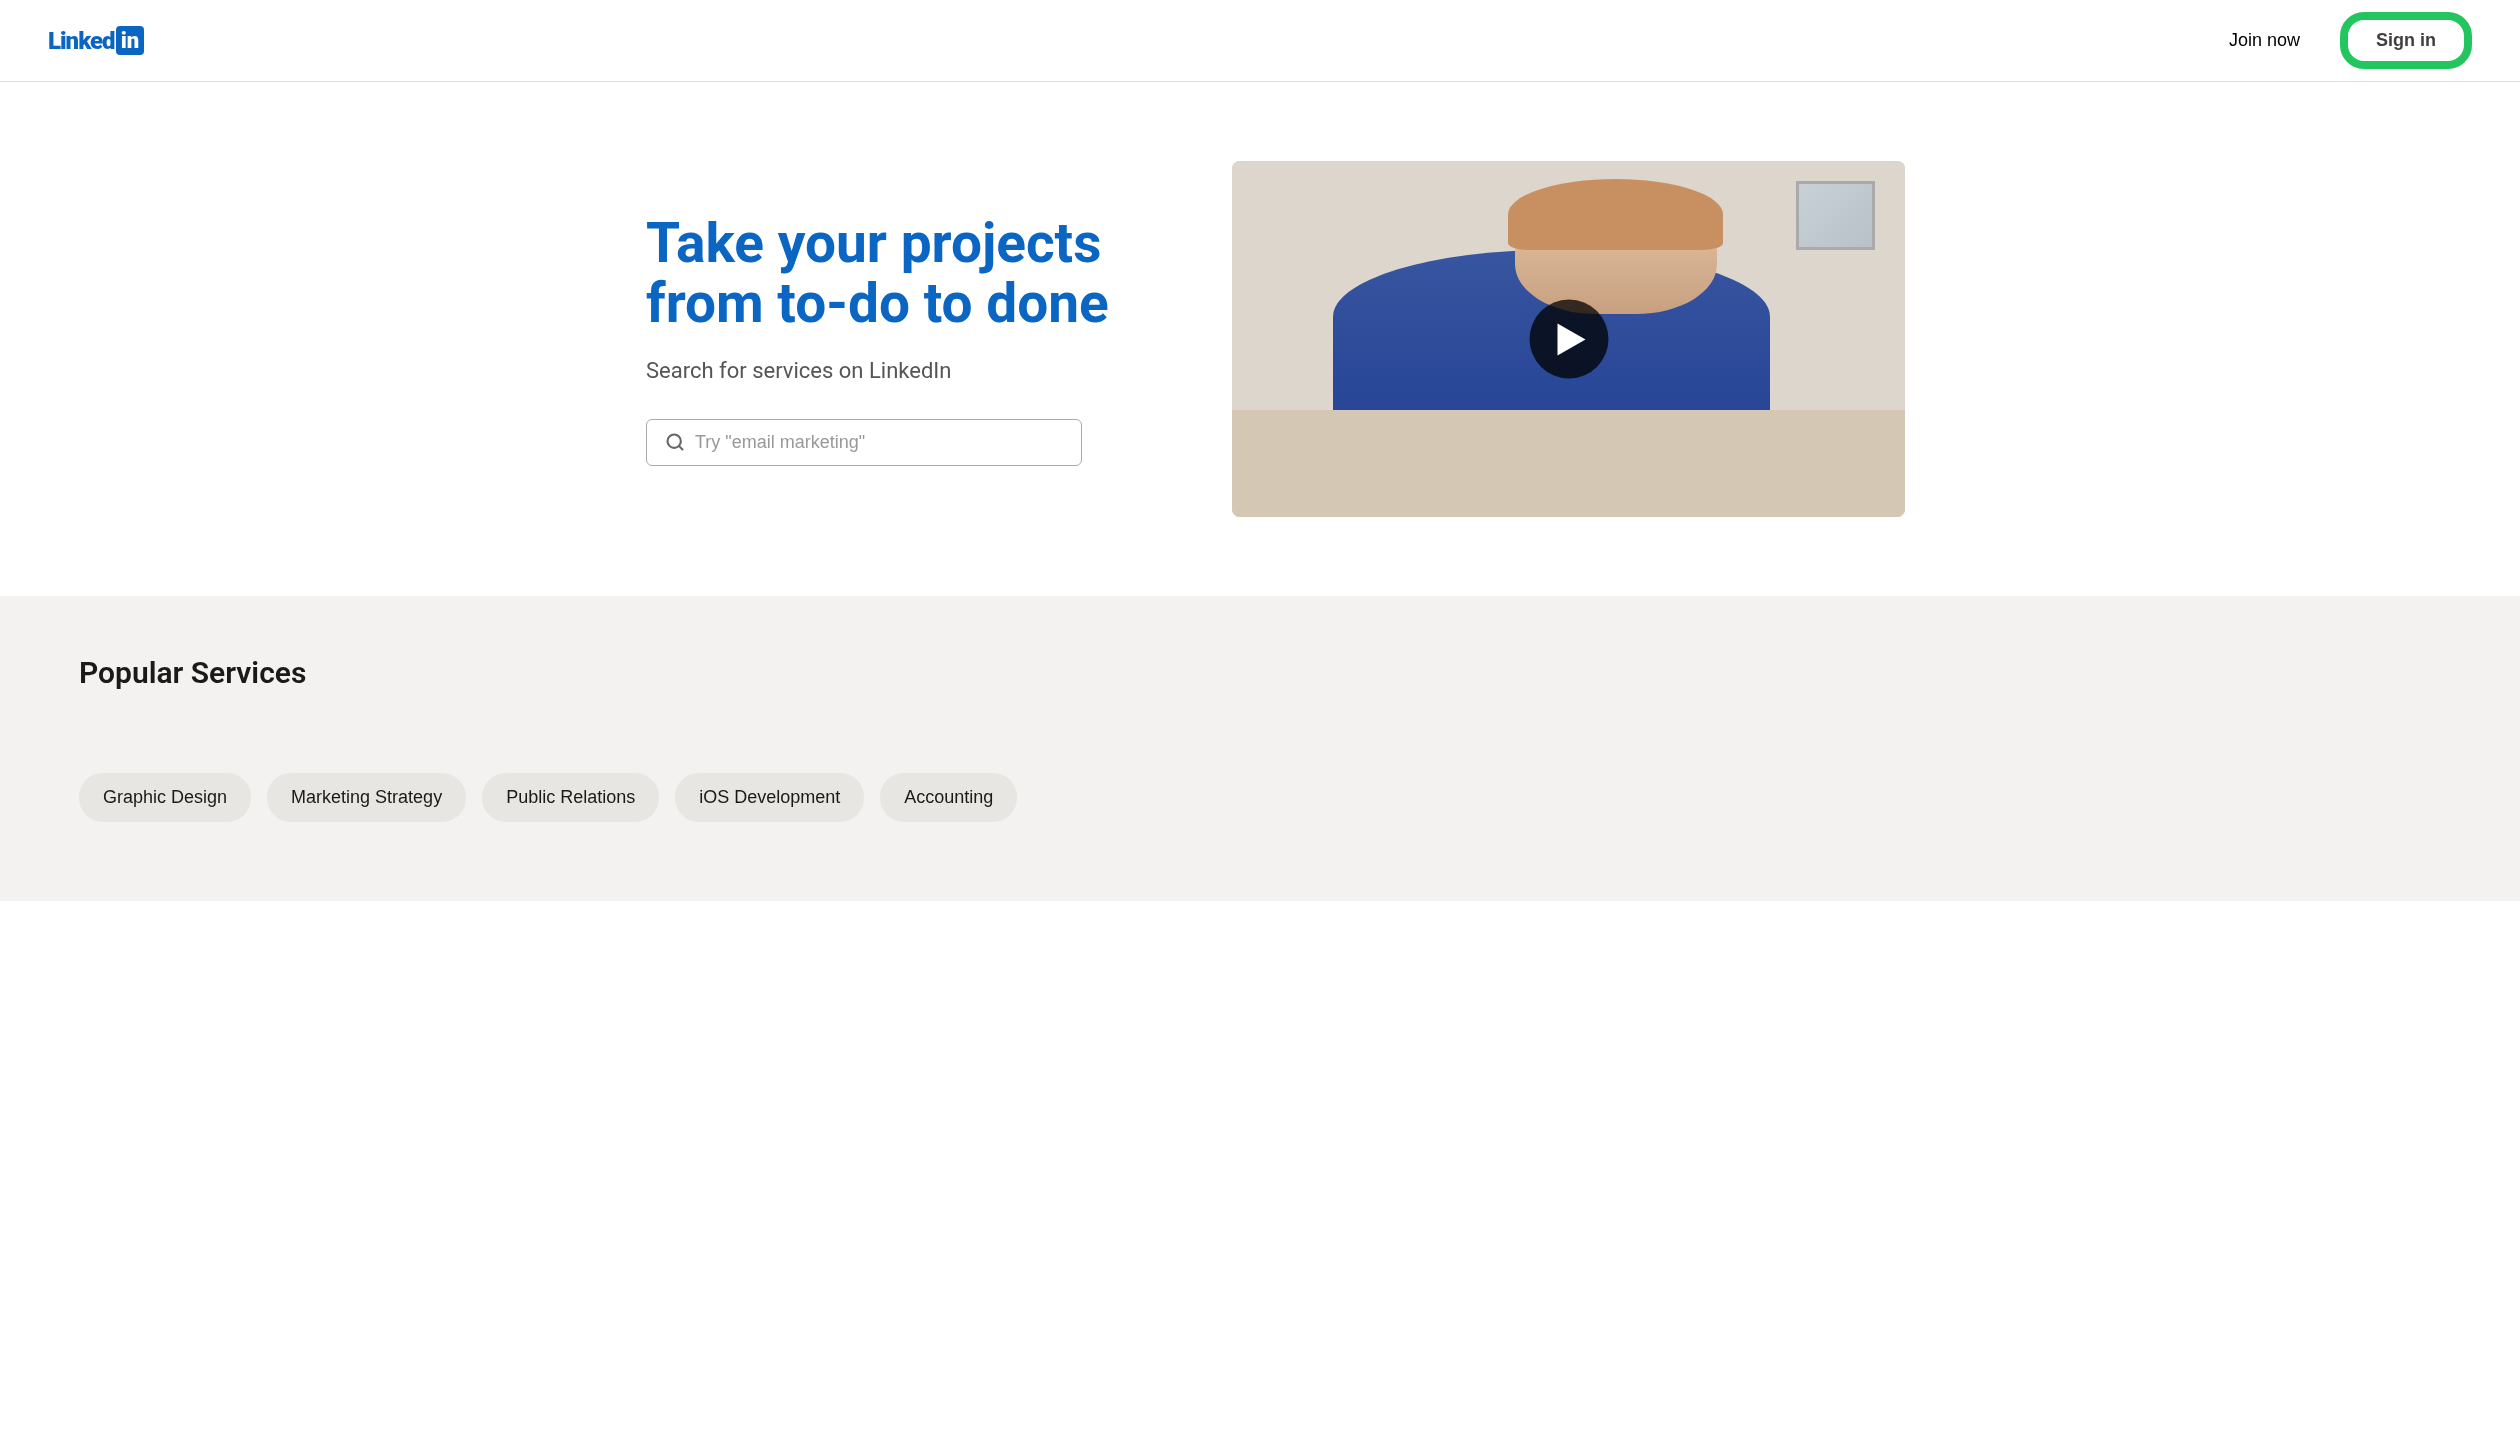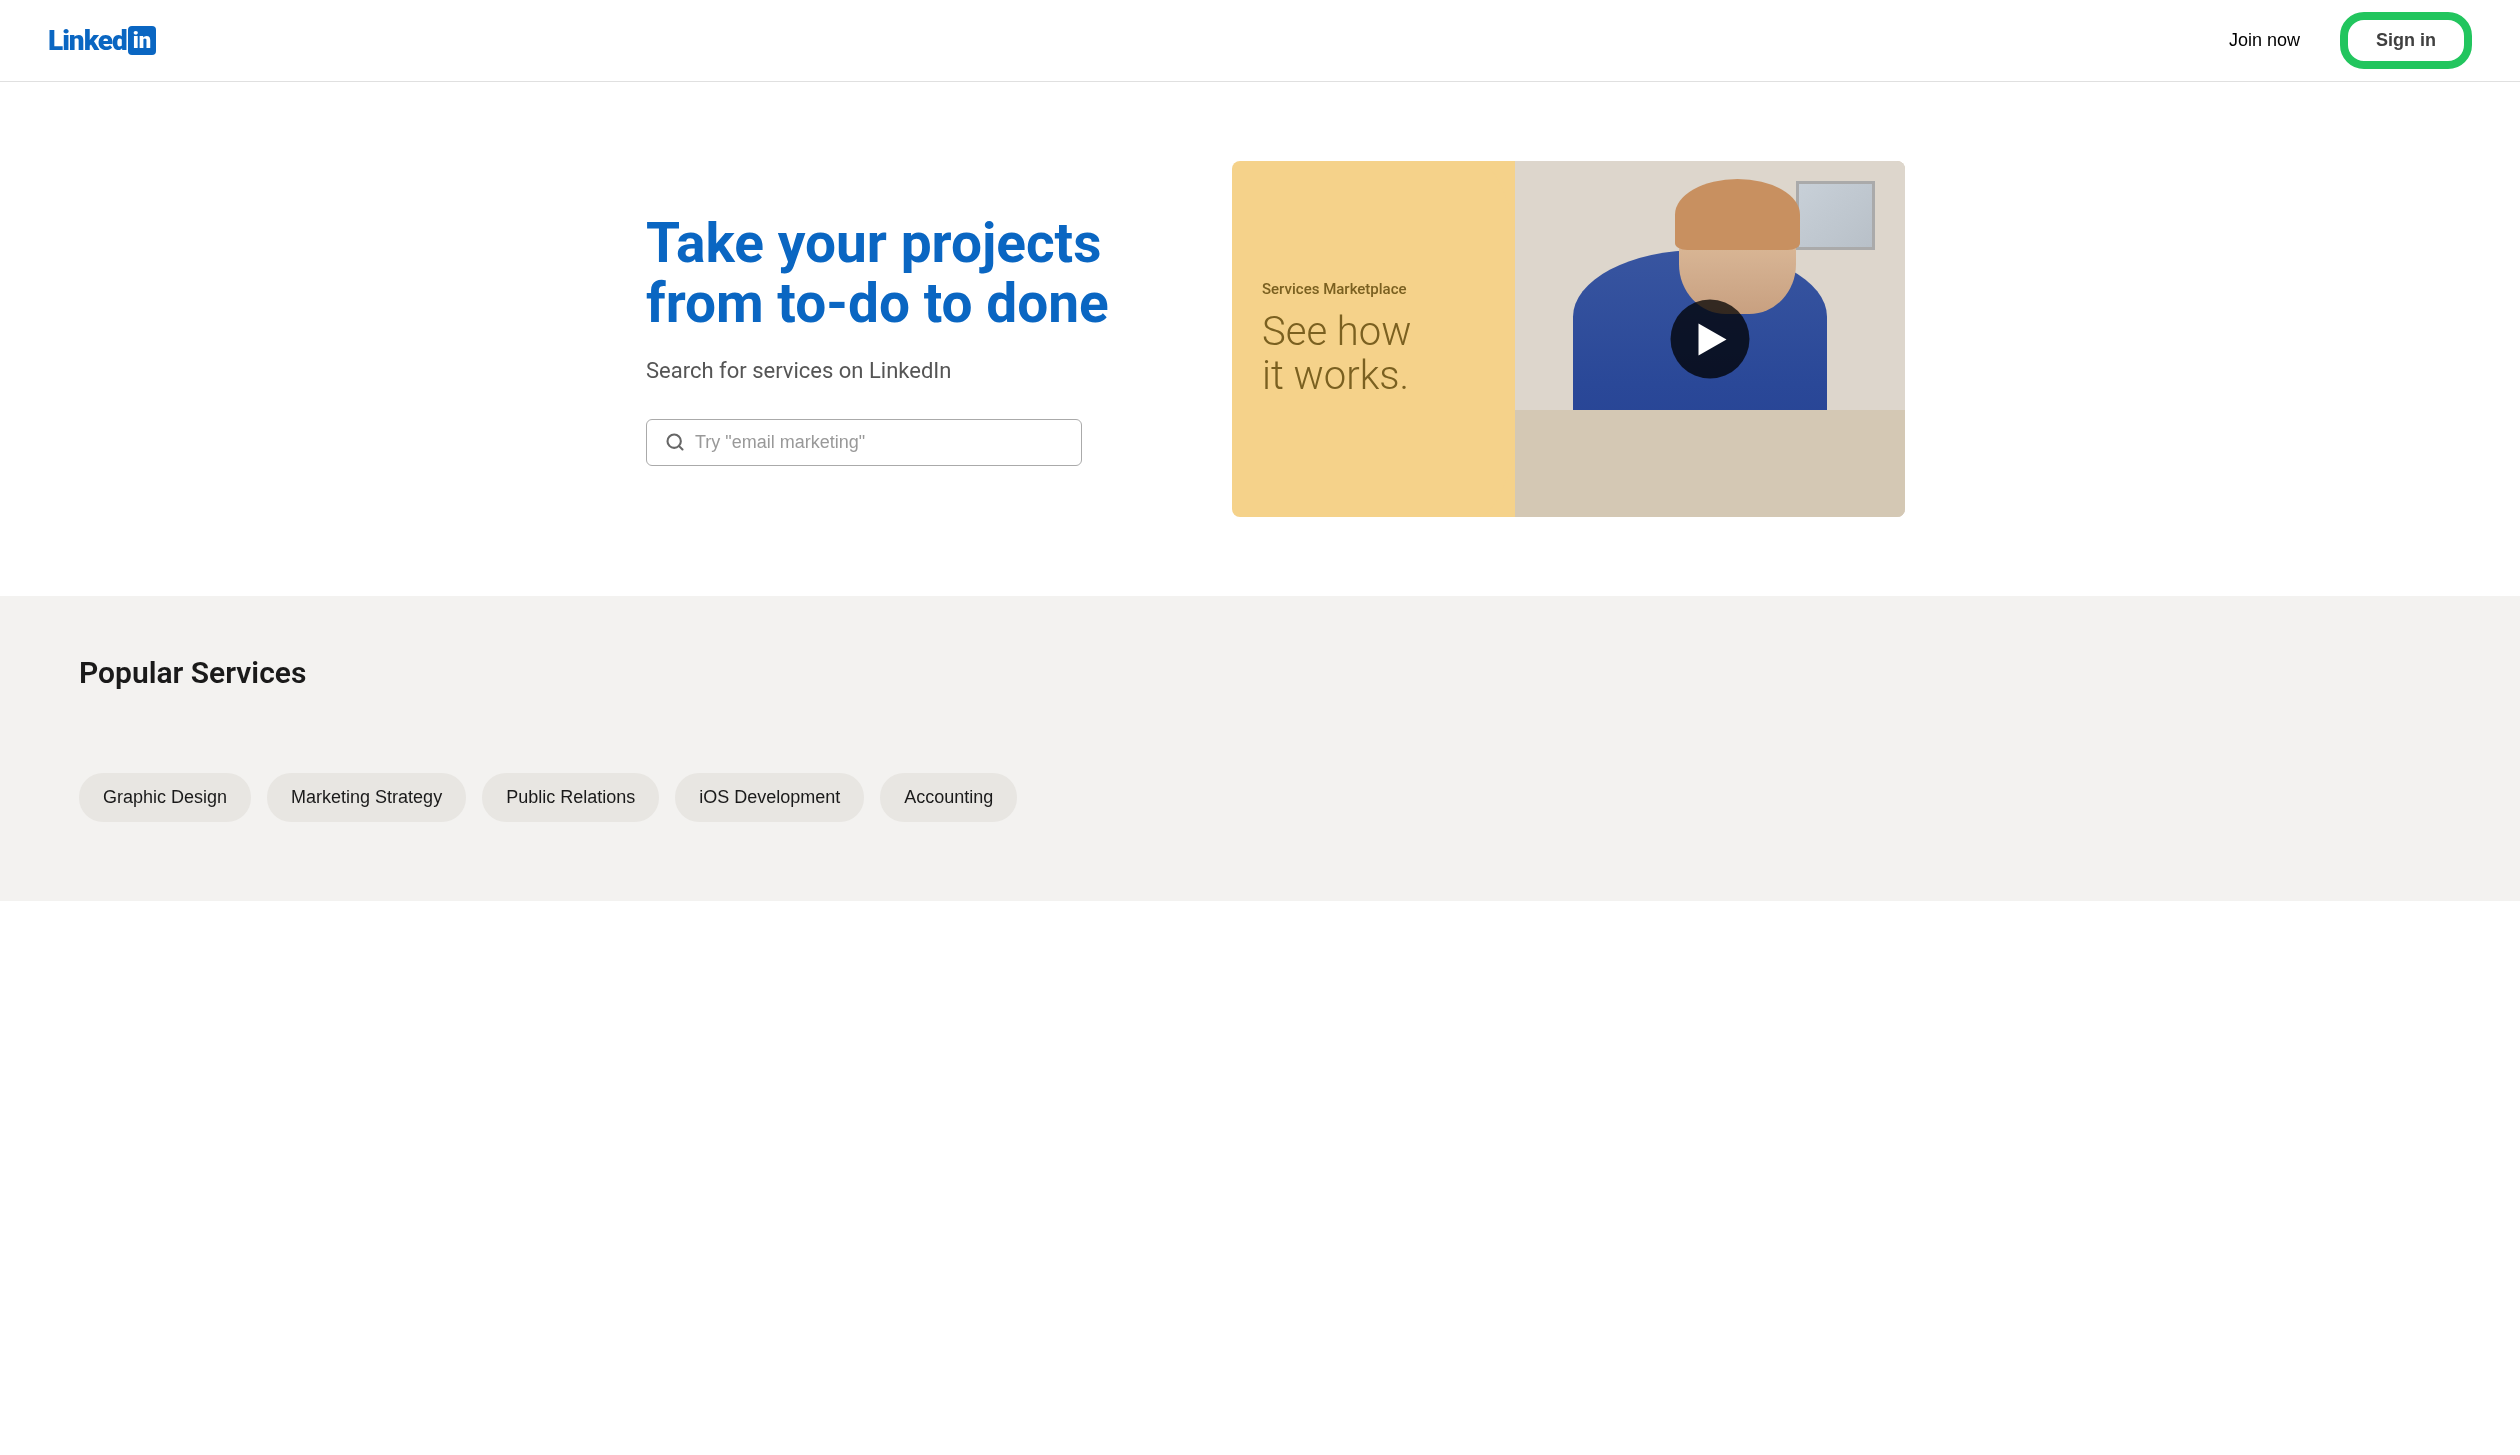--- a/index.html
+++ b/index.html
@@ -24,21 +24,21 @@
       border-bottom: 1px solid #e0e0e0;
       background: #fff;
     }
 
     .logo-container {
       display: flex;
       align-items: center;
     }
 
     .logo-text {
-      font-size: 28px;
+      font-size: 24px;
       font-weight: 900;
       color: #0a66c2;
       letter-spacing: -1px;
     }
 
     .logo-box {
       background: #0a66c2;
       color: #fff;
       font-size: 22px;
       font-weight: 900;
@@ -304,27 +304,20 @@
           <line x1="21" y1="21" x2="16.65" y2="16.65"></line>
         </svg>
       </span>
       <input type="text" class="search-input" placeholder="Try &quot;email marketing&quot;" style="">
     </div>
   </div>
 
   <div class="hero-right">
     <div class="video-panel">
 
-      <div class="video-left-panel">
-        <span class="services-marketplace-label">Services Marketplace</span>
-        <div class="video-title">
-          <span>See how</span><br>
-          <span>it works.</span>
-        </div>
-      </div>
 
       <div class="video-right-panel">
         <div class="wall-bg"></div>
         <div class="picture-frame">
           <div class="picture-frame-inner"></div>
         </div>
 
         <div style="position:absolute;inset:0;overflow:hidden;">
 
           <div style="position:absolute;bottom:0;left:0;right:0;height:75%;background:linear-gradient(180deg,#3855a0 0%,#2a4898 50%,#243e90 100%);border-radius:60% 60% 0 0 / 30% 30% 0 0;width:65%;left:15%;"></div>

